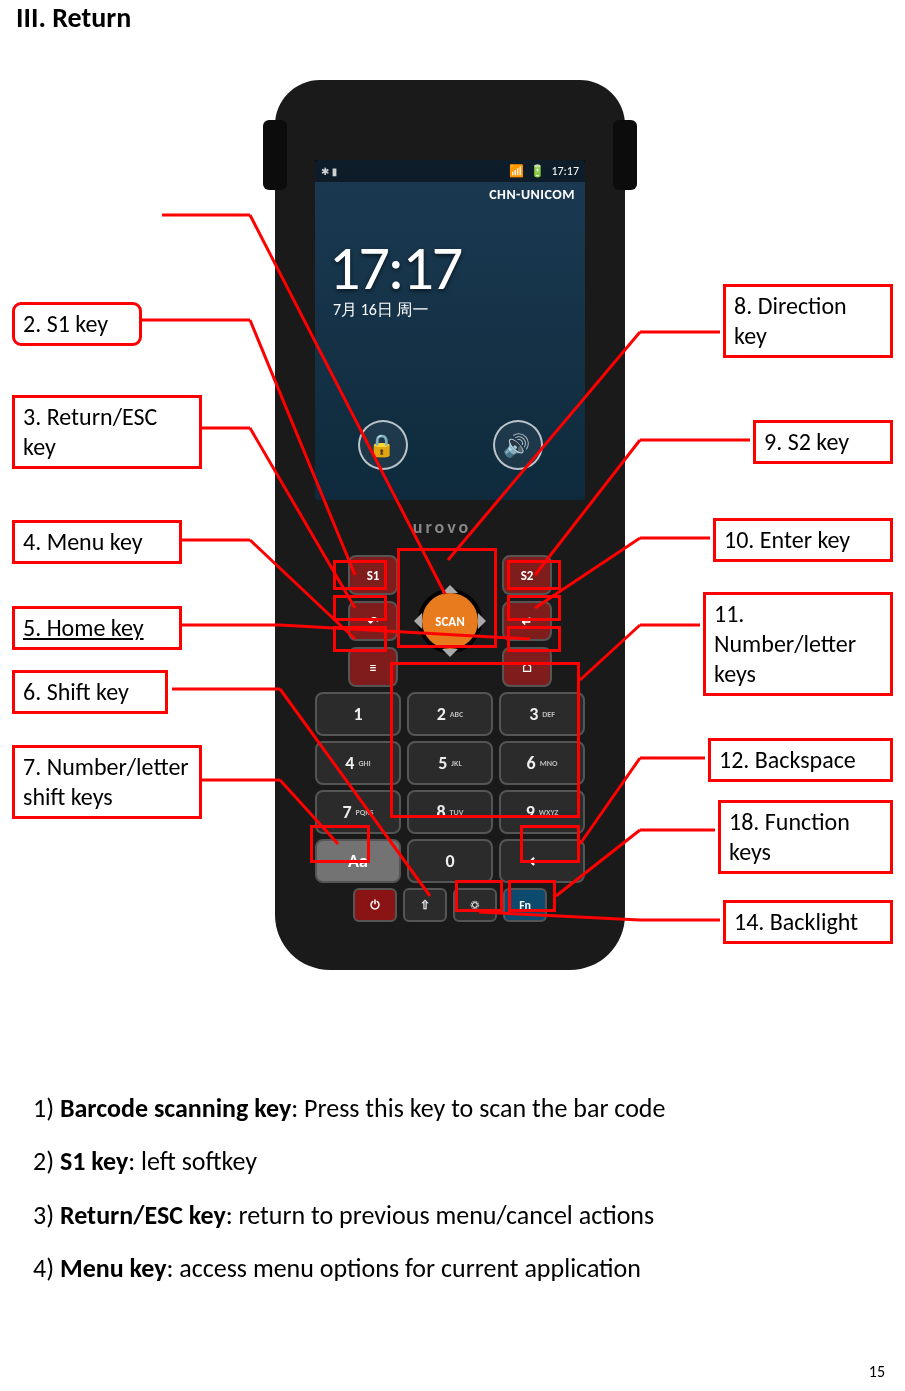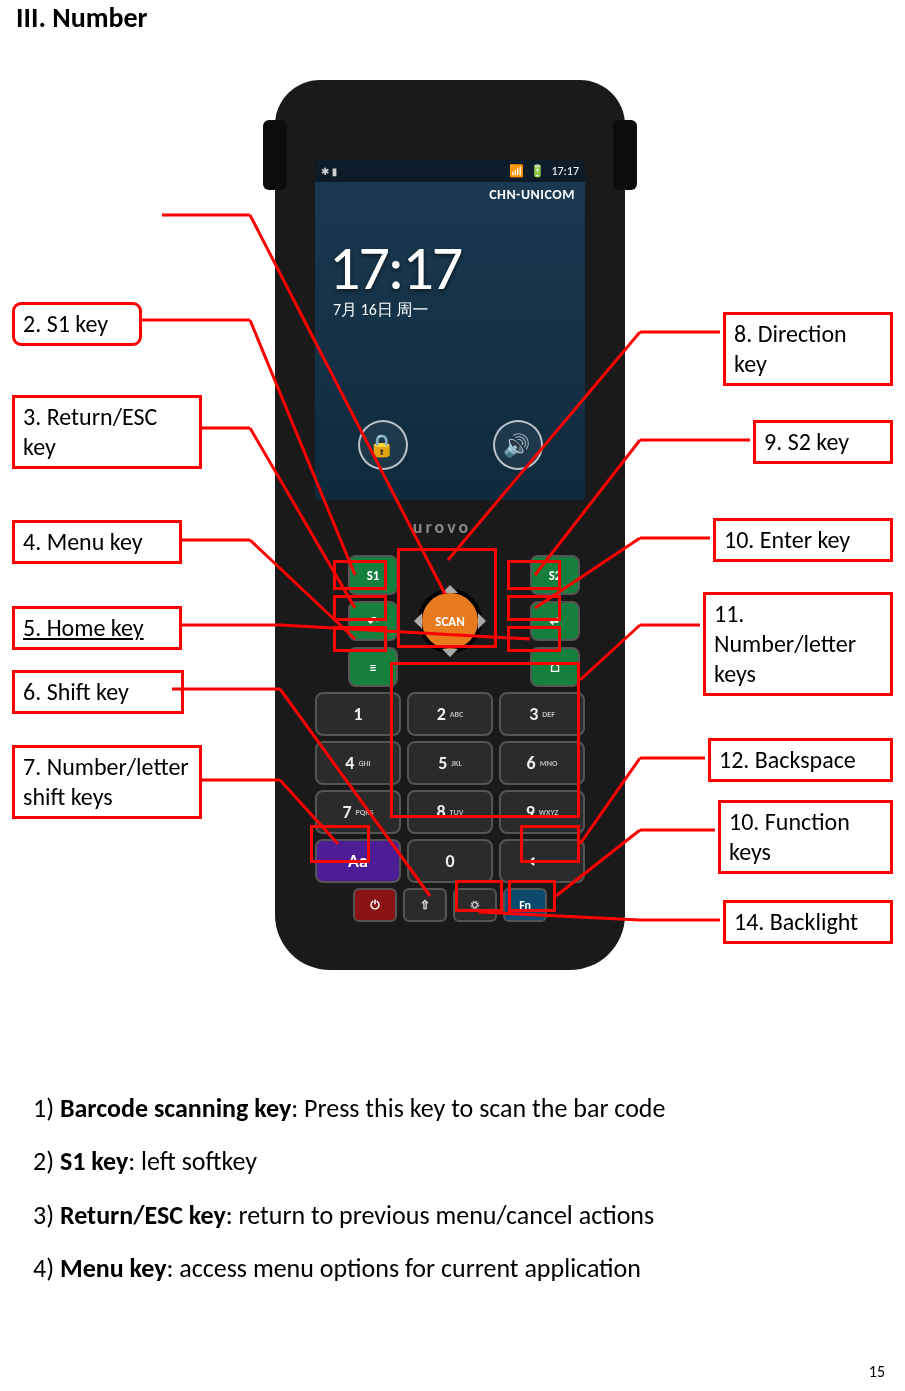--- a/index.html
+++ b/index.html
@@ -145,21 +145,21 @@
   .key {
     background:#2b2b2b;
     border:2px solid #555;
     color:#eee;
     font-size:13px;
     font-weight:bold;
     border-radius:8px;
     display:flex; align-items:center; justify-content:center;
     height:40px;
   }
-  .key.s { width:50px; background:#15803d; color:#fff;margin-left:28px; }
+  .key.s { width:50px; background:#7f1d1d; color:#fff; }
   .key.num { width:86px; height:44px; font-size:18px; }
   .key.num .sub { font-size:8px; margin-left:4px; color:#bbb; }
   .scan {
     width:64px; height:64px;
     border-radius:50%;
     background:#e87b1e;
     color:#fff;
     font-size:13px;
     font-weight:bold;
     display:flex; align-items:center; justify-content:center;
@@ -173,21 +173,21 @@
   .dpad .arrow {
     position:absolute;
     width:0;height:0;
     border:8px solid transparent;
   }
   .dpad .up    { top:2px;    border-bottom-color:#aaa; }
   .dpad .down  { bottom:2px; border-top-color:#aaa; }
   .dpad .leftA { left:2px;   border-right-color:#aaa; }
   .dpad .rightA{ right:2px;  border-left-color:#aaa; }
 
-  .key.orange { background:#4c1d95; color:#fff; }
+  .key.orange { background:#737373; color:#fff; }
   .key.blue   { background:#0c4a6e; color:#fff; }
   .key.red    { background:#8a1414; color:#fff; }
   .key.bottom { width:44px; height:34px; font-size:12px; border-radius:6px; }
 
   
   .label {
     position:absolute;
     border:3px solid #ff0000;
     background:#fff;
     padding:4px 8px;
@@ -227,21 +227,21 @@
     line-height:1.9;
   }
   .desc p { margin: 4px 17px; }
   .desc b { font-weight:bold; }
 </style>
 </head>
 <body>
 
 <div class="page">
 
-  <div class="heading">III. Number</div>
+  <div class="heading">III. Return</div>
 
   <div class="diagram">
 
     <div class="device">
       <div class="screen">
         <div class="statusbar">
           <span class="left">✱ ▮</span>
           <span>📶</span>
           <span>🔋</span>
           <span>17:17</span>
@@ -343,29 +343,29 @@
     <div class="hl" style="left:390px; top:582px; width:190px; height:156px;"></div>
     <div class="hl" style="left:310px; top:745px; width:60px; height:38px;"></div>
     <div class="hl" style="left:520px; top:745px; width:60px; height:38px;"></div>
     <div class="hl" style="left:508px; top:800px; width:48px; height:32px;"></div>
     <div class="hl" style="left:455px; top:800px; width:48px; height:32px;"></div>
 
     <div class="label left" style="top:222px; width:130px;border-radius:9px;">2. S1 key</div>
     <div class="label left" style="top:315px; width:190px;">3. Return/ESC key</div>
     <div class="label left" style="top:440px; width:170px;">4. Menu key</div>
     <div class="label left" style="top:526px; width:170px;text-decoration:underline;">5. Home key</div>
-    <div class="label left" style="top:590px; width:172px;">6. Shift key</div>
+    <div class="label left" style="top:590px; width:156px;">6. Shift key</div>
     <div class="label left" style="top:665px; width:190px;">7. Number/letter shift keys</div>
 
-    <div class="label right" style="top:232px; width:170px;">8. Direction key</div>
+    <div class="label right" style="top:204px; width:170px;">8. Direction key</div>
     <div class="label right" style="top:340px; width:140px;">9. S2 key</div>
     <div class="label right" style="top:438px; width:180px;">10. Enter key</div>
     <div class="label right" style="top:512px; width:190px;">11. Number/letter keys</div>
     <div class="label right" style="top:658px; width:185px;">12. Backspace</div>
-    <div class="label right" style="top:720px; width:175px;">10. Function keys</div>
+    <div class="label right" style="top:720px; width:175px;">18. Function keys</div>
     <div class="label right" style="top:820px; width:170px;">14. Backlight</div>
 
     <svg class="leaders">
 
       <line x1="162" y1="135" x2="250" y2="135"></line>
         <line x1="250" y1="135" x2="445" y2="514"></line>
       <line x1="142" y1="240" x2="250" y2="240"></line>
         <line x1="250" y1="240" x2="355" y2="495"></line>
       <line x1="202" y1="348" x2="250" y2="348"></line>
         <line x1="250" y1="348" x2="355" y2="528"></line>

